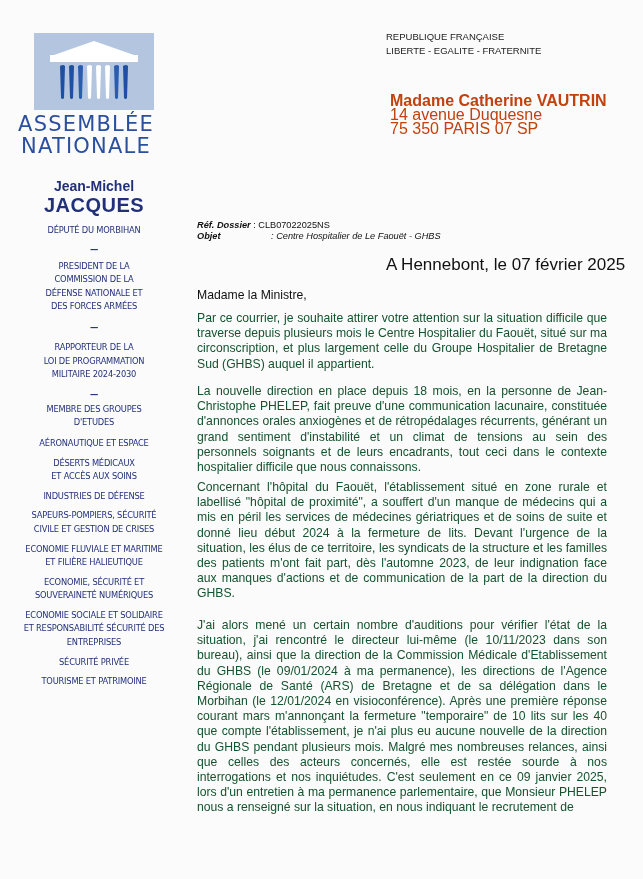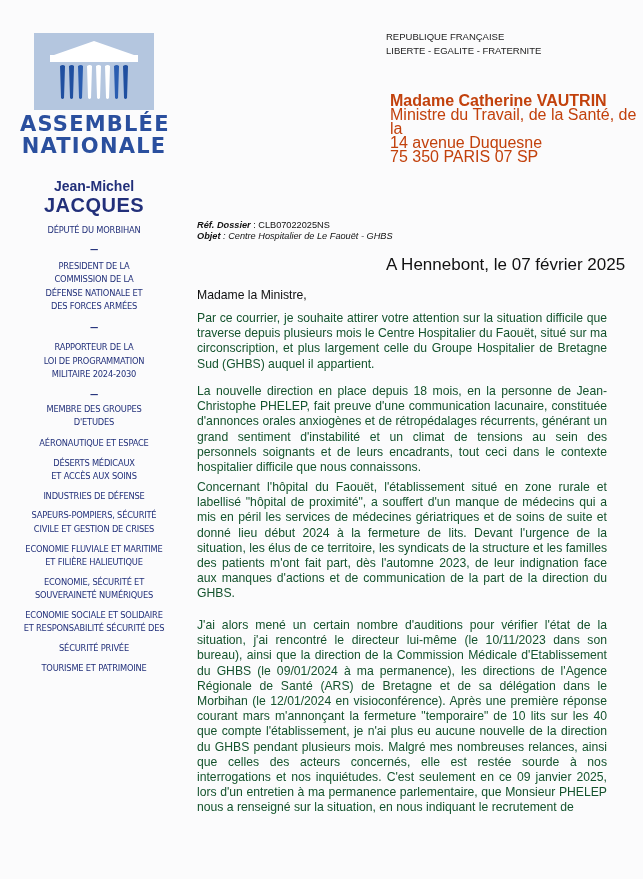--- a/index.html
+++ b/index.html
@@ -13,24 +13,24 @@
     .sidebar {
       position: absolute; left: 0; top: 0; width: 188px;
       text-align: center; color: #22307a;
     }
     .logo {
       position: absolute; left: 34px; top: 33px; width: 120px; height: 77px;
       background: #b4c6df;
     }
     .logo svg { display: block; }
     .logo-text {
-      position: absolute; left: 20px; top: 113px; width: 148px;
+      position: absolute; left: 12px; top: 113px; width: 148px;
       font-family: "DejaVu Sans", sans-serif;
       color: #2a4f9e; font-size: 21px; line-height: 22px; letter-spacing: 1.2px;
-      text-align: center; font-weight: bold;
+      text-align: center; font-weight: normal;
     }
     .deputy-first {
       position: absolute; left: 0; top: 178px; width: 188px;
       font-size: 14px; font-weight: bold; color: #22307a;
     }
     .deputy-last {
       position: absolute; left: 0; top: 194px; width: 188px;
       font-size: 20px; font-weight: bold; color: #22307a; letter-spacing: 0.5px;
     }
     .side-list {
@@ -49,21 +49,21 @@
     .recipient {
       position: absolute; left: 390px; top: 94px;
       font-size: 16px; line-height: 14px; color: #c2410c;
     }
     .recipient .name { font-weight: bold; }
     .ref {
       position: absolute; left: 197px; top: 220px;
       font-size: 9.2px; line-height: 11px; color: #111;
     }
     .ref b { font-style: italic; }
-    .ref .obj { font-style: italic; }
+    .ref .obj { font-style: italic; padding-left: 48px; }
     .date {
       position: absolute; left: 386px; top: 255px; font-size: 17px;
     }
     .salutation {
       position: absolute; left: 197px; top: 288px; font-size: 12.2px;
     }
     .body {
       position: absolute; left: 197px; width: 410px;
       font-size: 12.2px; line-height: 15.2px; text-align: justify;
       color: #14532d;
@@ -145,38 +145,38 @@
       <div>ECONOMIE FLUVIALE ET MARITIME</div>
       <div>ET FILIÈRE HALIEUTIQUE</div>
     </div>
     <div class="sub">
       <div>ECONOMIE, SÉCURITÉ ET</div>
       <div>SOUVERAINETÉ NUMÉRIQUES</div>
     </div>
     <div class="sub">
       <div>ECONOMIE SOCIALE ET SOLIDAIRE</div>
       <div>ET RESPONSABILITÉ SÉCURITÉ DES</div>
+      <div>ENTREPRISES</div>
     </div>
     <div class="sub">
       <div>SÉCURITÉ PRIVÉE</div>
     </div>
     <div class="sub">
       <div>TOURISME ET PATRIMOINE</div>
     </div>
   </div>
 </div>
 
 <div class="header-right">
   <div>REPUBLIQUE FRANÇAISE</div>
   <div>LIBERTE - EGALITE - FRATERNITE</div>
 </div>
 
 <div class="recipient">
   <div class="name">Madame Catherine VAUTRIN</div>
-  <div>Ministre du Travail, de la Santé, de la</div>
   <div>14 avenue Duquesne</div>
   <div>75 350 PARIS 07 SP</div>
 </div>
 
 <div class="ref">
   <div>
     <b>Réf. Dossier</b><span> : CLB07022025NS</span>
   </div>
   <div>
     <b>Objet</b><span class="obj"> : Centre Hospitalier de Le Faouët - GHBS</span>

